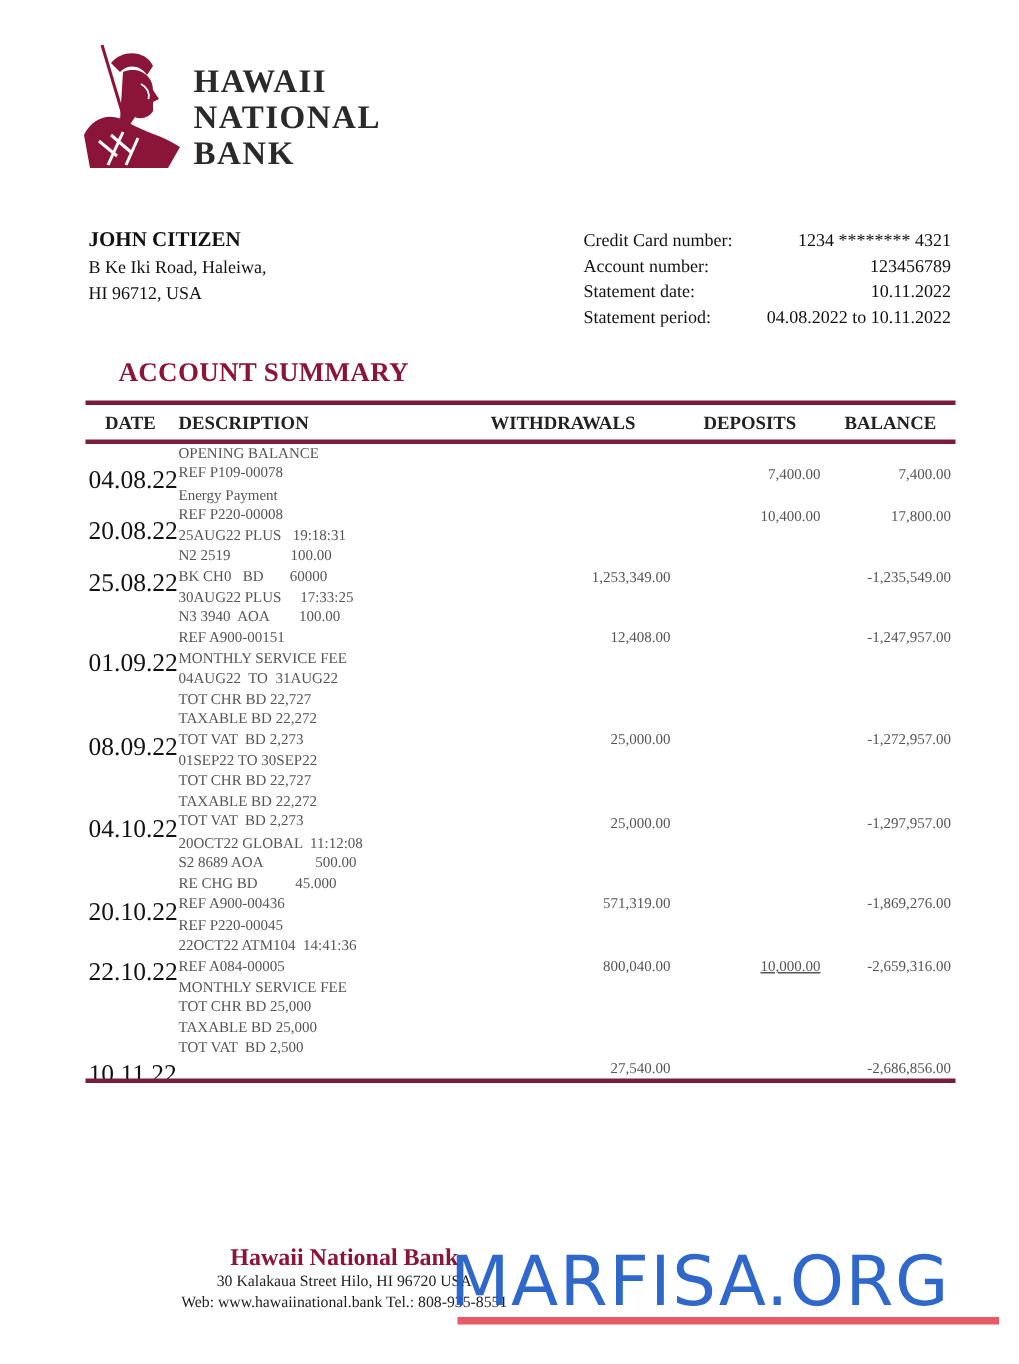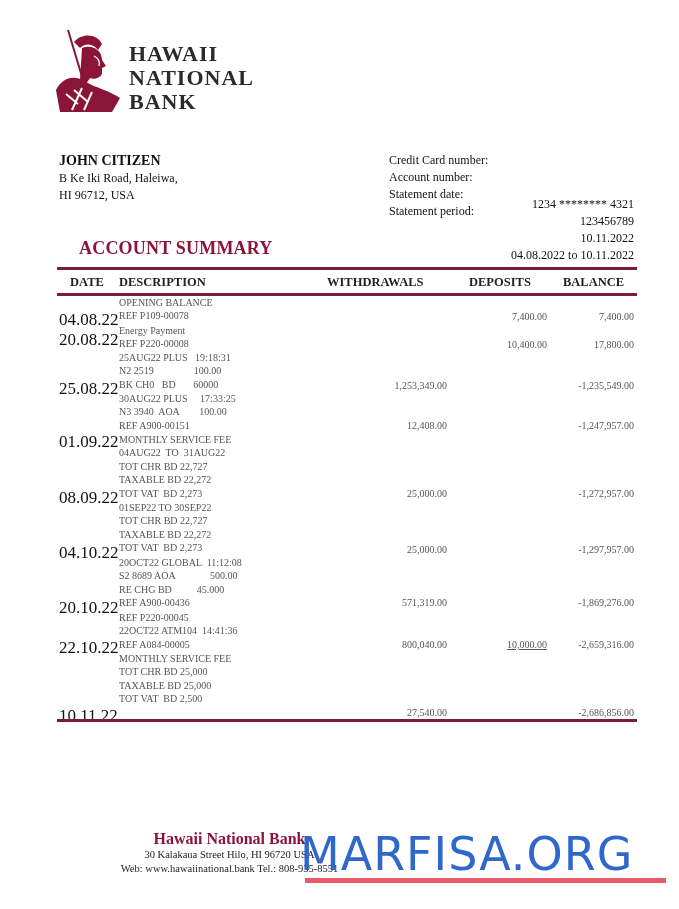--- a/index.html
+++ b/index.html
@@ -21,21 +21,21 @@
     .logo-text div { display: block; }
 
     
     .customer { position: absolute; left: 59px; top: 152px; font-size: 12px; line-height: 17px; }
     .customer .name { font-weight: bold; font-size: 14px; line-height: 17px; margin-bottom: 1px; }
 
     
     .acct { position: absolute; left: 389px; top: 152px; width: 245px; font-size: 12px; }
     .acct .row { display: flex; justify-content: space-between; height: 17px; line-height: 17px; }
     .acct .row .lbl { color: #111; }
-    .acct .row .val { text-align: left; margin-top: 44px; }
+    .acct .row .val { text-align: left; }
 
     
     .summary-title {
       position: absolute; left: 59px; top: 238px;
       font-size: 18px; font-weight: bold; color: #8a1538; letter-spacing: 0.2px; margin-left: 20px;
     }
 
     
     .rule { position: absolute; left: 57px; width: 580px; height: 3px; background: #7a1c3c; }
     .thead { position: absolute; left: 57px; top: 272px; width: 580px; height: 22px; font-weight: bold; font-size: 12.5px; color: #222; }
@@ -136,21 +136,21 @@
       <span class="date" style="top:14px;">04.08.22</span>
       <div class="desc">
         <div>OPENING BALANCE</div>
         <div>REF P109-00078</div>
       </div>
       <span class="amt d" style="top:15px;">7,400.00</span>
       <span class="amt b" style="top:15px;">7,400.00</span>
     </div>
 
     <div class="txn" style="height:27px;">
-      <span class="date" style="top:6px;text-align:right;">20.08.22</span>
+      <span class="date" style="top:20px;text-align:right;">20.08.22</span>
       <div class="desc">
         <div>Energy Payment</div>
         <div>REF P220-00008</div>
       </div>
       <span class="amt d" style="top:15px;">10,400.00</span>
       <span class="amt b" style="top:15px;">17,800.00</span>
     </div>
 
     <div class="txn" style="height:41px;">
       <span class="date" style="top:28px;">25.08.22</span>

